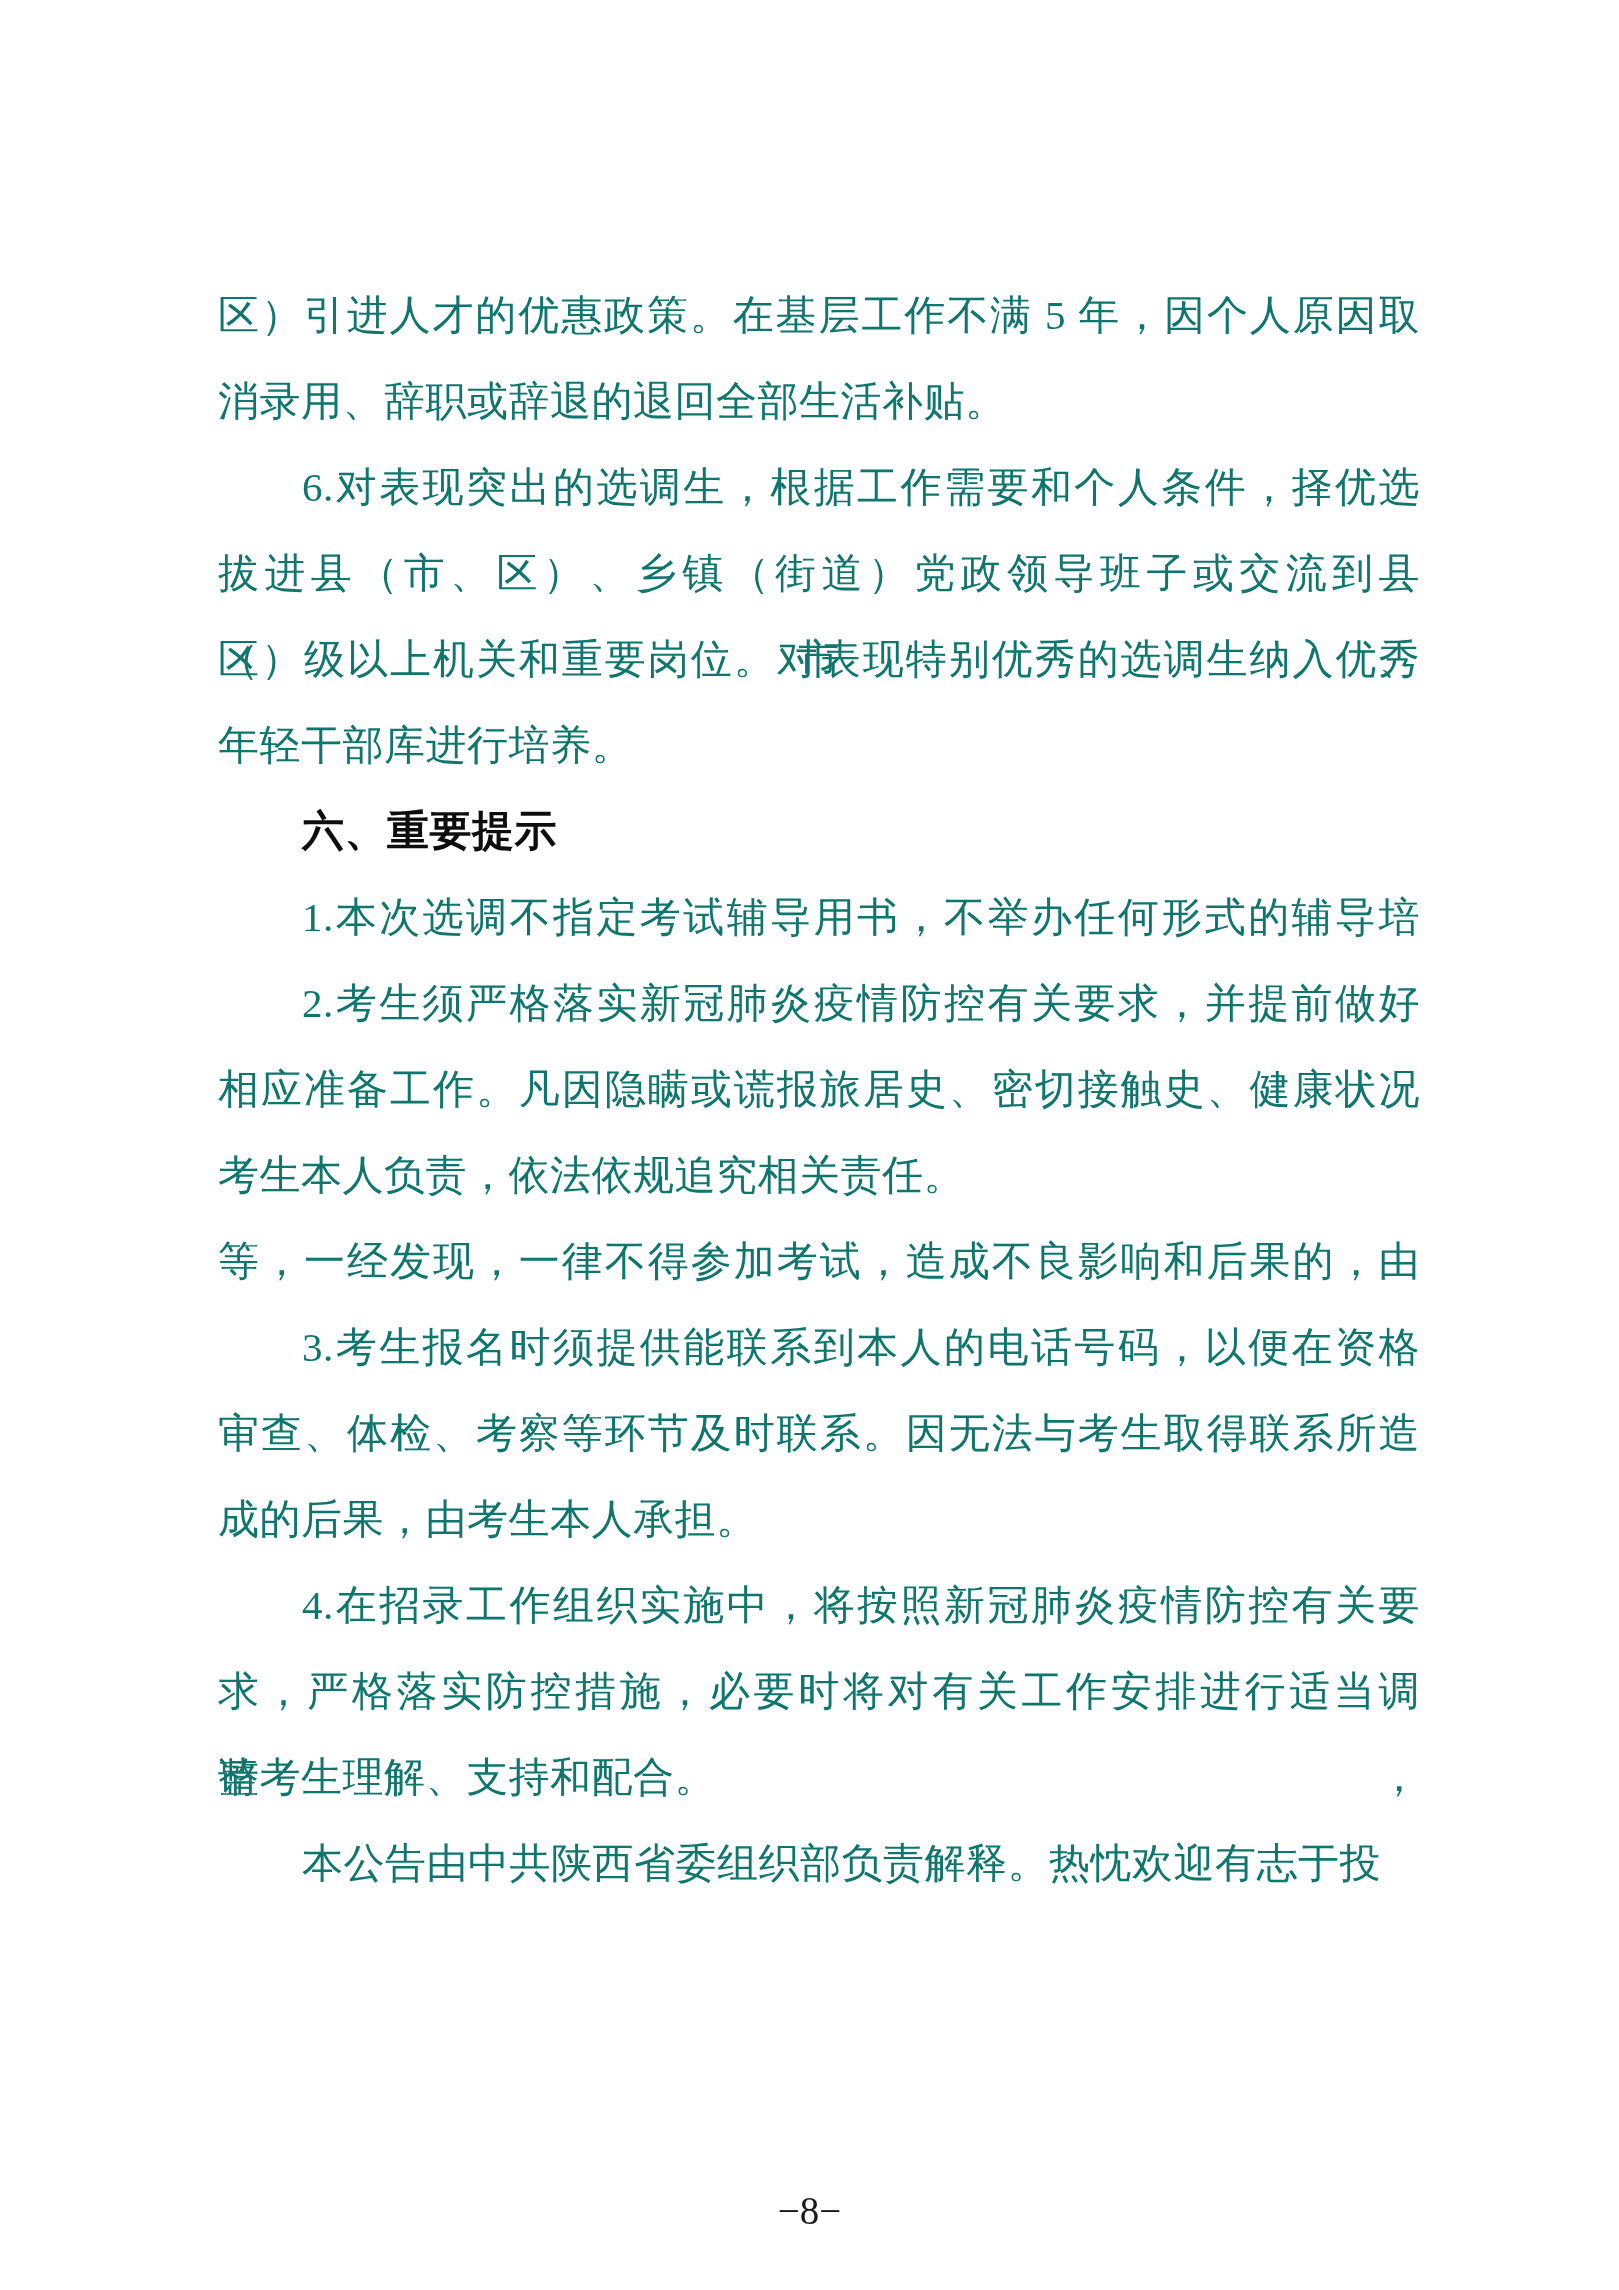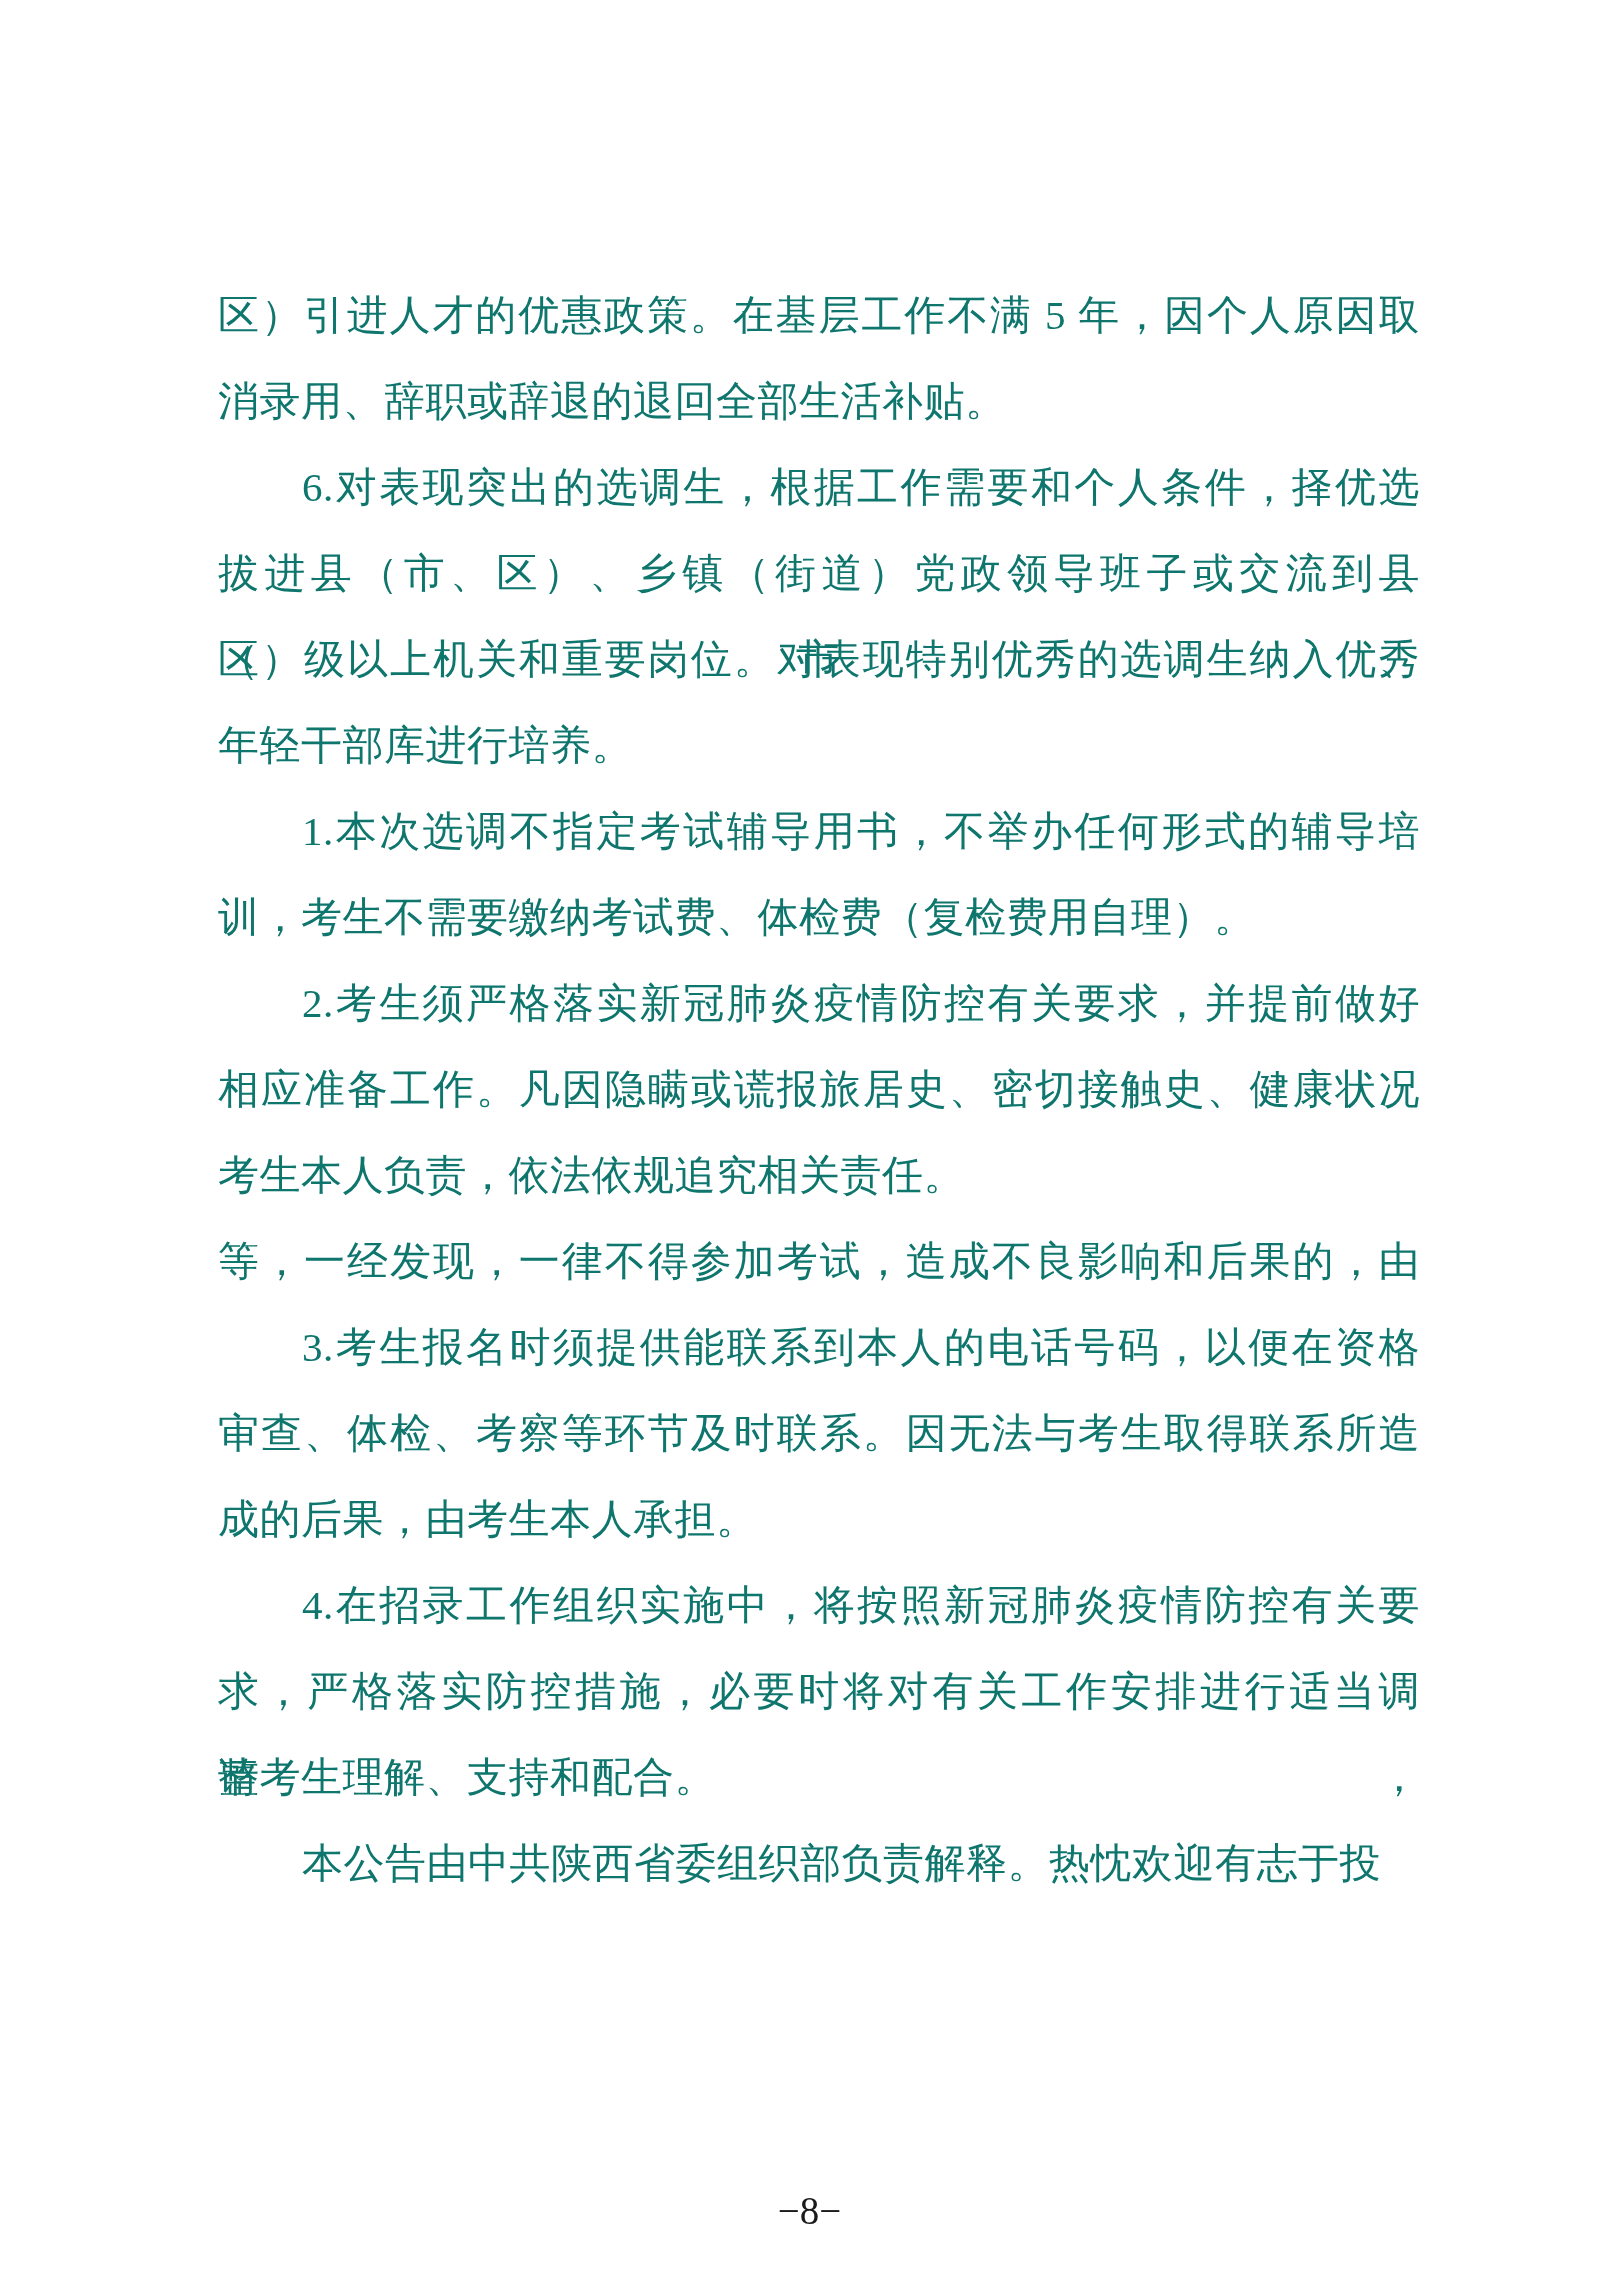--- a/index.html
+++ b/index.html
@@ -59,22 +59,22 @@
 </head>
 <body>
 
 <div class="doc-body">
     <div class="line">区）引进人才的优惠政策。在基层工作不满 5 年，因个人原因取</div>
     <div class="line last">消录用、辞职或辞退的退回全部生活补贴。</div>
     <div class="line indent">6.对表现突出的选调生，根据工作需要和个人条件，择优选</div>
     <div class="line">拔进县（市、区）、乡镇（街道）党政领导班子或交流到县（市、</div>
     <div class="line">区）级以上机关和重要岗位。对表现特别优秀的选调生纳入优秀</div>
     <div class="line last">年轻干部库进行培养。</div>
+    <div class="line heading indent last">六、重要提示</div>
     <div class="line indent">1.本次选调不指定考试辅导用书，不举办任何形式的辅导培</div>
-    <div class="line last">训，考生不需要缴纳考试费、体检费（复检费用自理）。</div>
     <div class="line indent">2.考生须严格落实新冠肺炎疫情防控有关要求，并提前做好</div>
     <div class="line">相应准备工作。凡因隐瞒或谎报旅居史、密切接触史、健康状况</div>
     <div class="line last">考生本人负责，依法依规追究相关责任。</div>
     <div class="line">等，一经发现，一律不得参加考试，造成不良影响和后果的，由</div>
     <div class="line indent">3.考生报名时须提供能联系到本人的电话号码，以便在资格</div>
     <div class="line">审查、体检、考察等环节及时联系。因无法与考生取得联系所造</div>
     <div class="line last">成的后果，由考生本人承担。</div>
     <div class="line indent">4.在招录工作组织实施中，将按照新冠肺炎疫情防控有关要</div>
     <div class="line">求，严格落实防控措施，必要时将对有关工作安排进行适当调整，</div>
     <div class="line last">请考生理解、支持和配合。</div>

